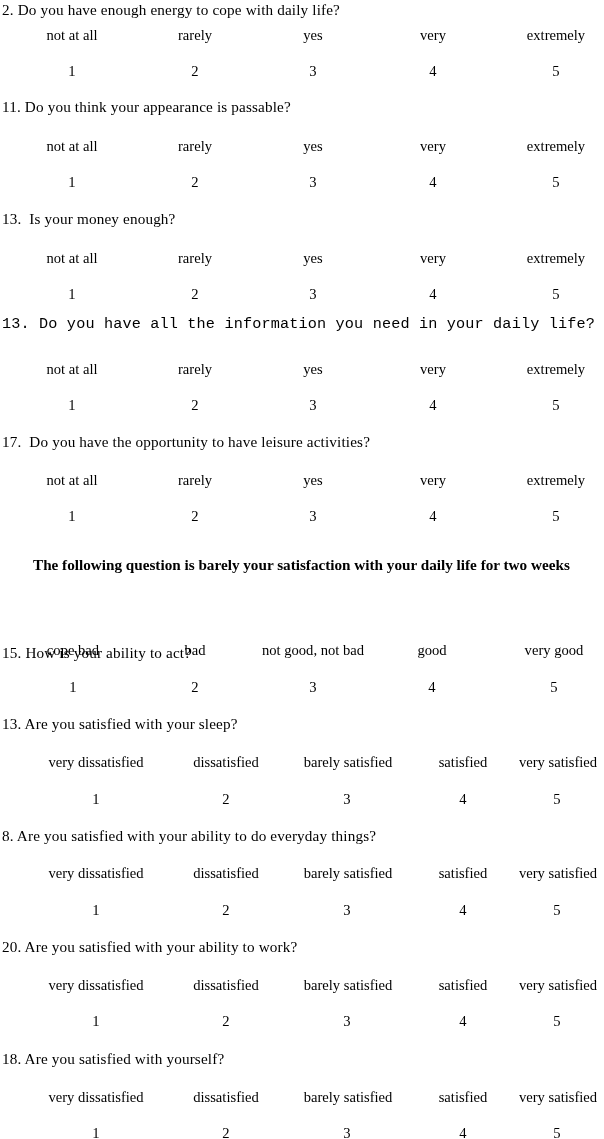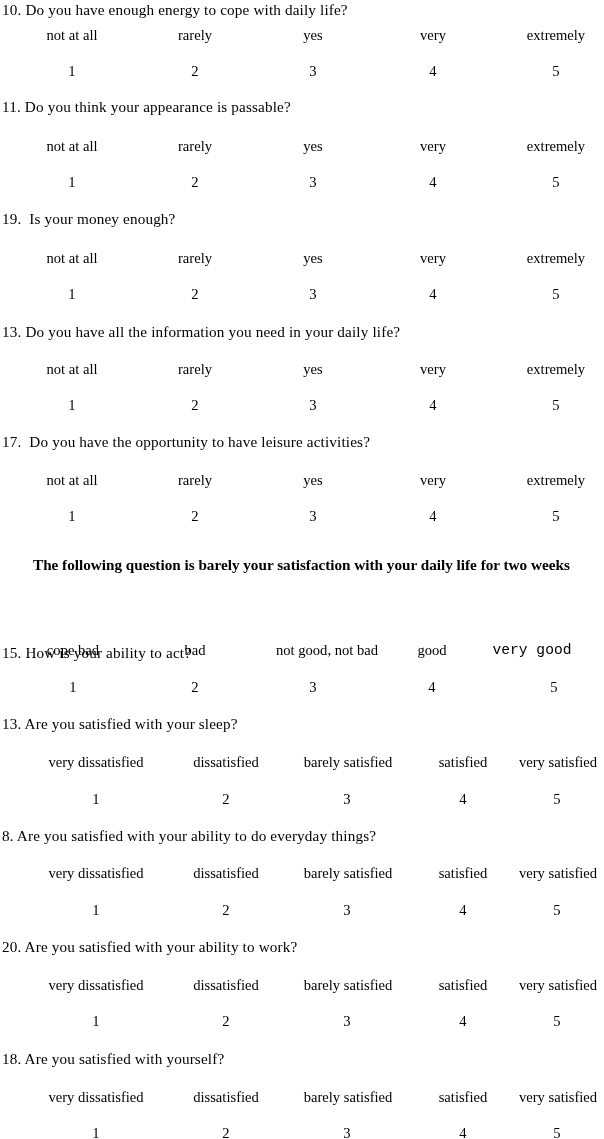--- a/index.html
+++ b/index.html
@@ -68,21 +68,21 @@
     text-align: center;
     white-space: nowrap;
     transform: translateX(-50%);
   }
 </style>
 </head>
 <body>
 
 <div class="page">
   <div id="content">
-      <div class="question" style="top: 2px;">10. Do you have enough energy to cope with daily life?</div>
+      <div class="question" style="top: 2px;">2. Do you have enough energy to cope with daily life?</div>
       <div class="scale-row" style="top: 26px;">
         <div class="scale-cell" style="left: 72px;">not at all</div>
         <div class="scale-cell" style="left: 195px;">rarely</div>
         <div class="scale-cell" style="left: 313px;">yes</div>
         <div class="scale-cell" style="left: 433px;">very</div>
         <div class="scale-cell" style="left: 556px;">extremely</div>
       </div>
       <div class="scale-row" style="top: 62px;">
         <div class="num-cell" style="left: 72px;">1</div>
         <div class="num-cell" style="left: 195px;">2</div>
@@ -98,36 +98,36 @@
         <div class="scale-cell" style="left: 433px;">very</div>
         <div class="scale-cell" style="left: 556px;">extremely</div>
       </div>
       <div class="scale-row" style="top: 173px;">
         <div class="num-cell" style="left: 72px;">1</div>
         <div class="num-cell" style="left: 195px;">2</div>
         <div class="num-cell" style="left: 313px;">3</div>
         <div class="num-cell" style="left: 433px;">4</div>
         <div class="num-cell" style="left: 556px;">5</div>
       </div>
-      <div class="question" style="top: 211px;">19.  Is your money enough?</div>
+      <div class="question" style="top: 211px;">13.  Is your money enough?</div>
       <div class="scale-row" style="top: 249px;">
         <div class="scale-cell" style="left: 72px;">not at all</div>
         <div class="scale-cell" style="left: 195px;">rarely</div>
         <div class="scale-cell" style="left: 313px;">yes</div>
         <div class="scale-cell" style="left: 433px;">very</div>
         <div class="scale-cell" style="left: 556px;">extremely</div>
       </div>
       <div class="scale-row" style="top: 285px;">
         <div class="num-cell" style="left: 72px;">1</div>
         <div class="num-cell" style="left: 195px;">2</div>
         <div class="num-cell" style="left: 313px;">3</div>
         <div class="num-cell" style="left: 433px;">4</div>
         <div class="num-cell" style="left: 556px;">5</div>
       </div>
-      <div class="question" style="top: 324px;">13. Do you have all the information you need in your daily life?</div>
+      <div class="question" style="top: 316px; font-family: Liberation Mono, monospace;">13. Do you have all the information you need in your daily life?</div>
       <div class="scale-row" style="top: 360px;">
         <div class="scale-cell" style="left: 72px;">not at all</div>
         <div class="scale-cell" style="left: 195px;">rarely</div>
         <div class="scale-cell" style="left: 313px;">yes</div>
         <div class="scale-cell" style="left: 433px;">very</div>
         <div class="scale-cell" style="left: 556px;">extremely</div>
       </div>
       <div class="scale-row" style="top: 396px;">
         <div class="num-cell" style="left: 72px;">1</div>
         <div class="num-cell" style="left: 195px;">2</div>
@@ -148,23 +148,23 @@
         <div class="num-cell" style="left: 195px;">2</div>
         <div class="num-cell" style="left: 313px;">3</div>
         <div class="num-cell" style="left: 433px;">4</div>
         <div class="num-cell" style="left: 556px;">5</div>
       </div>
       <div class="question" style="top: 605px; margin-top: 40px;">15. How is your ability to act?</div>
       <div class="section-banner" style="top: 556px;">The following question is barely your satisfaction with your daily life for two weeks</div>
       <div class="scale-row" style="top: 641px;">
         <div class="scale-cell" style="left: 73px;">cope bad</div>
         <div class="scale-cell" style="left: 195px;">bad</div>
-        <div class="scale-cell" style="left: 327px;">not good, not bad</div>
+        <div class="scale-cell" style="left: 313px;">not good, not bad</div>
         <div class="scale-cell" style="left: 432px;">good</div>
-        <div class="scale-cell" style="left: 532px; font-family: Liberation Mono, monospace;">very good</div>
+        <div class="scale-cell" style="left: 554px;">very good</div>
       </div>
       <div class="scale-row" style="top: 678px;">
         <div class="num-cell" style="left: 73px;">1</div>
         <div class="num-cell" style="left: 195px;">2</div>
         <div class="num-cell" style="left: 313px;">3</div>
         <div class="num-cell" style="left: 432px;">4</div>
         <div class="num-cell" style="left: 554px;">5</div>
       </div>
       <div class="question" style="top: 716px;">13. Are you satisfied with your sleep?</div>
       <div class="scale-row" style="top: 753px;">

